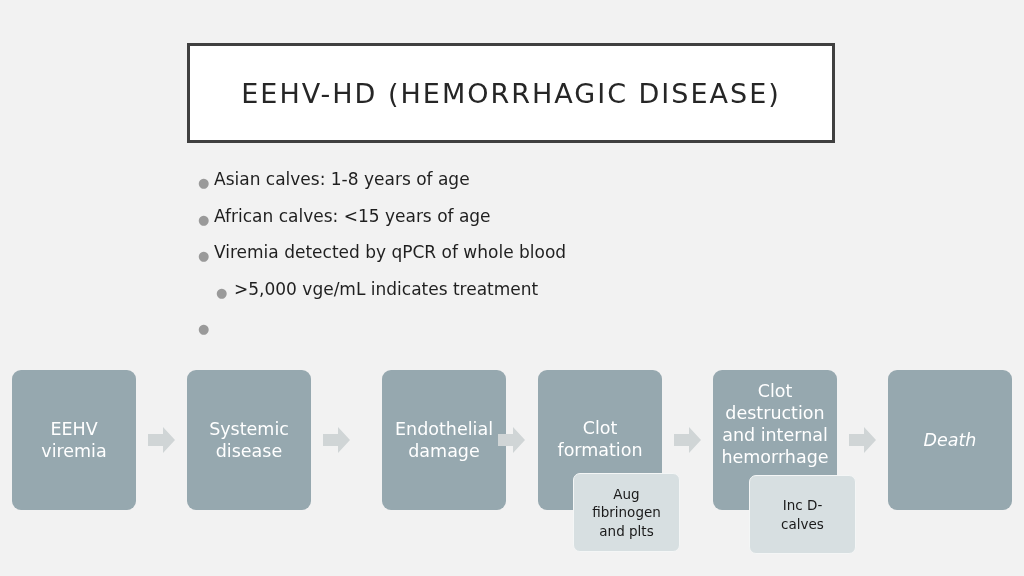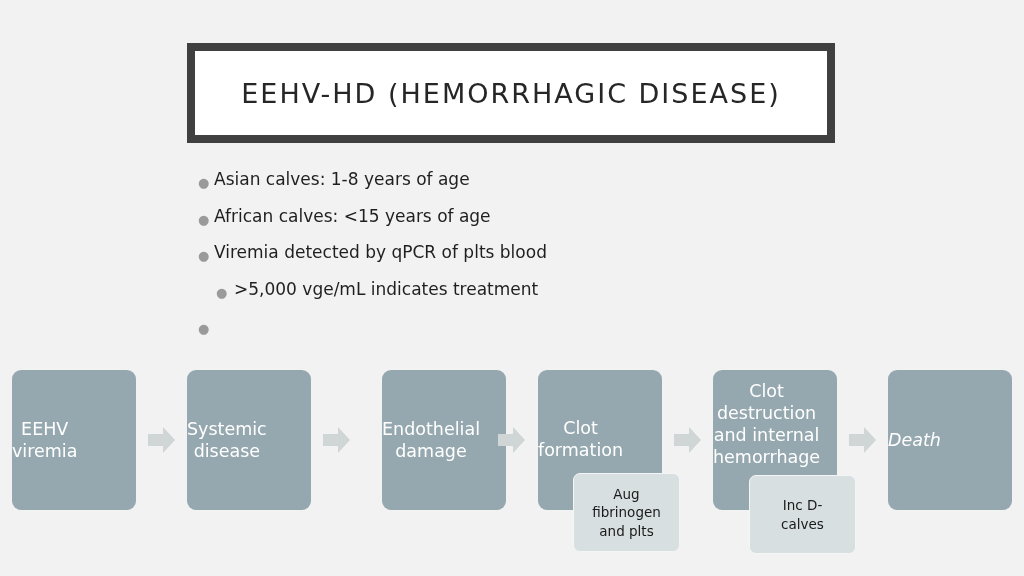--- a/index.html
+++ b/index.html
@@ -5,40 +5,40 @@
   html, body { margin:0; padding:0; }
   body {
     width:1024px; height:576px; overflow:hidden;
     background:#f2f2f2;
     font-family:"DejaVu Sans","Liberation Sans",sans-serif;
     position:relative;
     color:#222;
   }
   .title-box {
     position:absolute; left:187px; top:43px; width:648px; height:100px;
-    background:#ffffff; border:8px solid #404040; box-sizing:border-box;
+    background:#ffffff; border:3px solid #404040; box-sizing:border-box;
     display:flex; align-items:center; justify-content:center;
   }
   .title-text {
     font-size:27px; letter-spacing:2px; color:#262626; font-weight:normal;
   }
   .bullets { position:absolute; left:196px; top:168px; margin:0; padding:0; list-style:none; }
   .bullet {
     position:relative; font-size:17px; height:36.5px; line-height:22px;
     padding-left:18px; color:#1f1f1f; white-space:nowrap;
   }
   .bullet.sub { padding-left:38px; }
   .bullet .dot {
     position:absolute; left:2px; top:4px; color:#9a9a9a; font-size:13px;
   }
   .bullet.sub .dot { left:20px; }
   .step {
     position:absolute; top:370px; width:124px; height:140px;
     background:#96a8af; border-radius:9px;
-    display:flex; align-items:center; text-align:center;
+    display:flex; align-items:center; justify-content:center; text-align:center;
     color:#ffffff; font-size:17.5px; line-height:22px;
   }
   .step span { white-space:pre-line; }
   .arrow { position:absolute; top:426px; width:28px; height:28px; }
   .sub-box {
     position:absolute; width:107px; background:#d7dfe1; border:1.5px solid #f4f6f6;
     border-radius:7px; box-sizing:border-box;
     display:flex; align-items:center; justify-content:center; text-align:center;
     color:#1a1a1a; font-size:13.5px; line-height:18.5px;
   }
@@ -55,21 +55,21 @@
   <li class="bullet">
     <span class="dot">●</span>
     <span>Asian calves: 1-8 years of age</span>
   </li>
   <li class="bullet">
     <span class="dot">●</span>
     <span>African calves: &lt;15 years of age</span>
   </li>
   <li class="bullet">
     <span class="dot">●</span>
-    <span>Viremia detected by qPCR of plts blood</span>
+    <span>Viremia detected by qPCR of whole blood</span>
   </li>
   <li class="bullet sub">
     <span class="dot">●</span>
     <span>&gt;5,000 vge/mL indicates treatment</span>
   </li>
   <li class="bullet">
     <span class="dot">●</span>
   </li>
 </ul>
 

